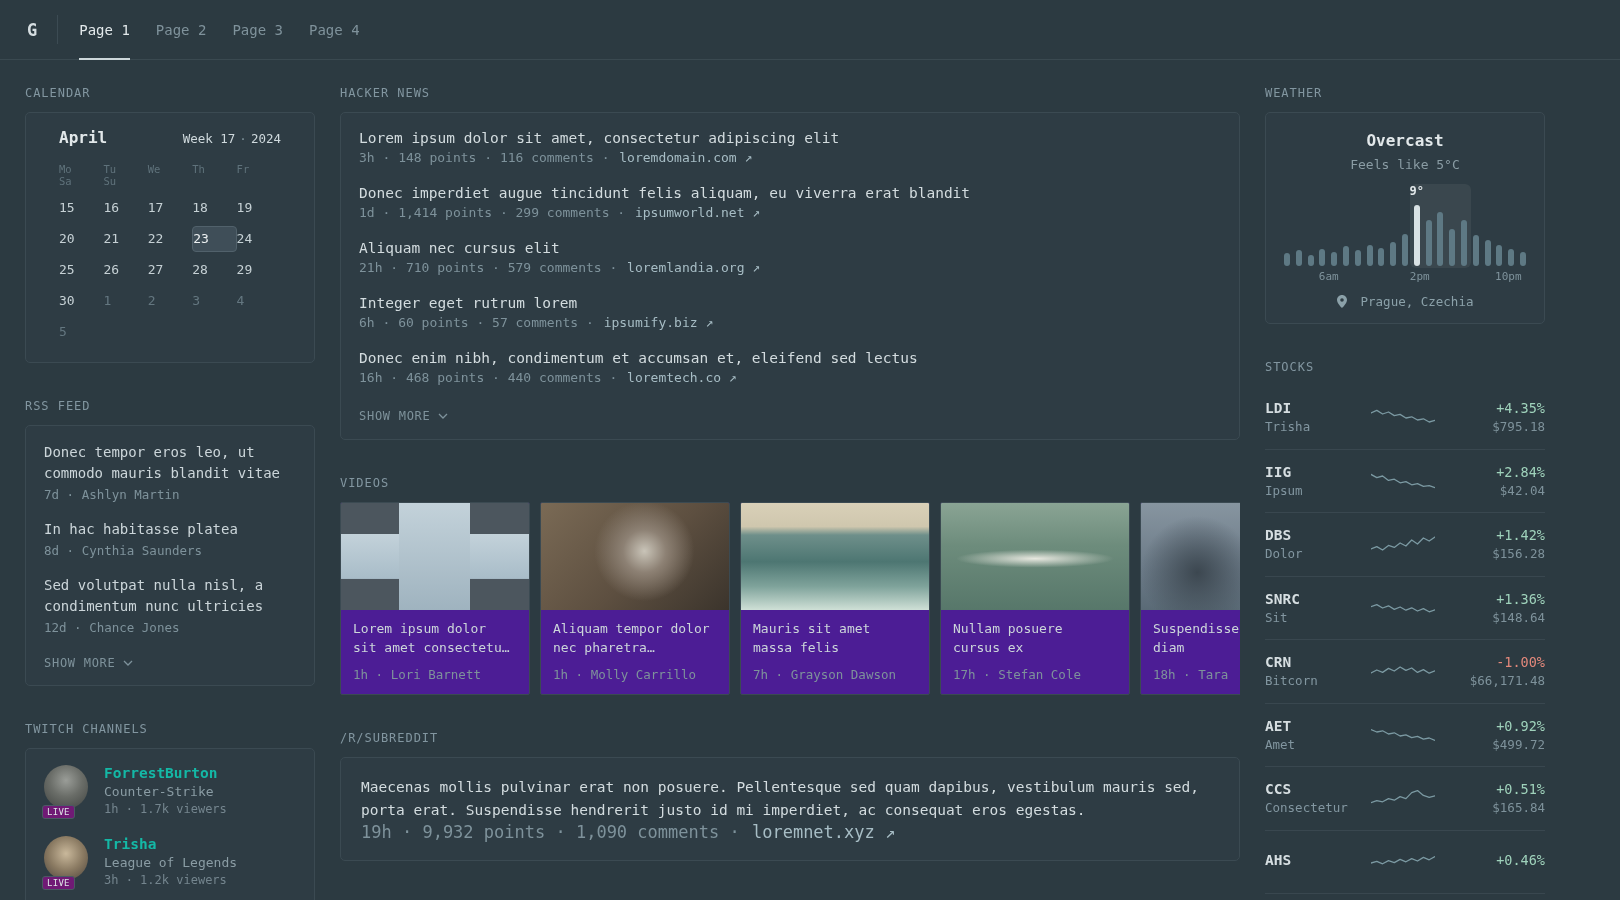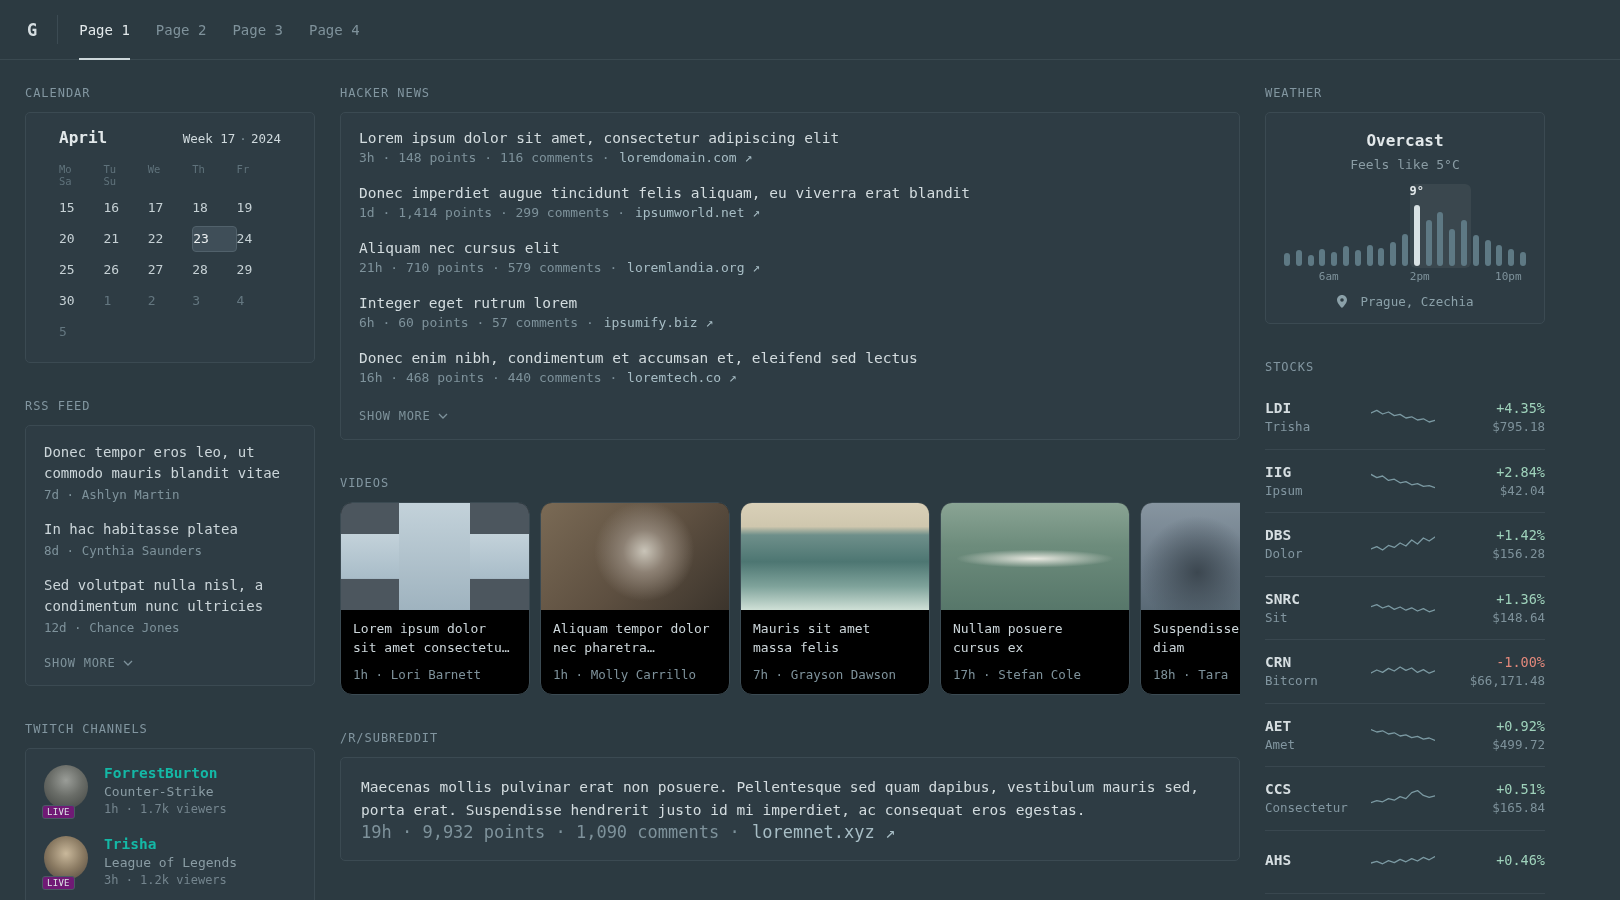--- a/index.html
+++ b/index.html
@@ -57,21 +57,21 @@
 
   
   .hn-card{padding:17px 18px 15px}
   .hn-item{margin-bottom:20px}
   .hn-title{font-size:14.5px;color:#d3dcdf;cursor:pointer}
   .hn-meta{font-size:13px;color:#7e929b;margin-top:4px}
   .meta-link{color:#a7bdc5;cursor:pointer;margin-left:2px}
 
   
   .video-row{display:flex;gap:10px;overflow:hidden}
-  .video-card{width:190px;flex:none;background:#000000;border:1px solid #3b4a52;border-radius:12px;overflow:hidden;cursor:pointer}
+  .video-card{width:190px;flex:none;background:#4c1d95;border:1px solid #3b4a52;border-radius:2px;overflow:hidden;cursor:pointer}
   .thumb{height:107px;width:100%}
   .t1{background-color:#4c565e;background-image:linear-gradient(#c3d2da,#9fb3bf),linear-gradient(#c3d2da,#a8bcc8);background-size:38% 100%,100% 42%;background-position:center,center;background-repeat:no-repeat}
   .t2{background:radial-gradient(circle at 55% 45%, #c9c4b8 0%, #8d8174 18%, rgba(141,129,116,0) 42%),linear-gradient(135deg,#7a6a55,#5d4f40 55%,#3b342c)}
   .t3{background:linear-gradient(180deg,#d9d0b8 0%,#cfc7ae 22%,#6e8f8a 30%,#4d7672 55%,#7fa39b 78%,#cfe0d6 100%)}
   .t4{background:radial-gradient(ellipse 60% 12% at 50% 52%, #e8e8e0 0%, rgba(232,232,224,0) 70%),linear-gradient(180deg,#8aa494 0%,#6d8c7c 40%,#57776a 100%)}
   .t5{background:radial-gradient(circle at 30% 65%, #3c4750 0%, rgba(60,71,80,0) 38%),linear-gradient(180deg,#8795a0 0%,#6c7b88 60%,#5a6a76 100%)}
   .v-body{padding:10px 12px 12px}
   .v-title{font-size:13px;line-height:1.45;color:#ccd6da;height:38px;overflow:hidden}
   .v-title.narrow{max-width:92px}
   .v-meta{font-size:12.5px;color:#7e929b;margin-top:9px;white-space:nowrap}

